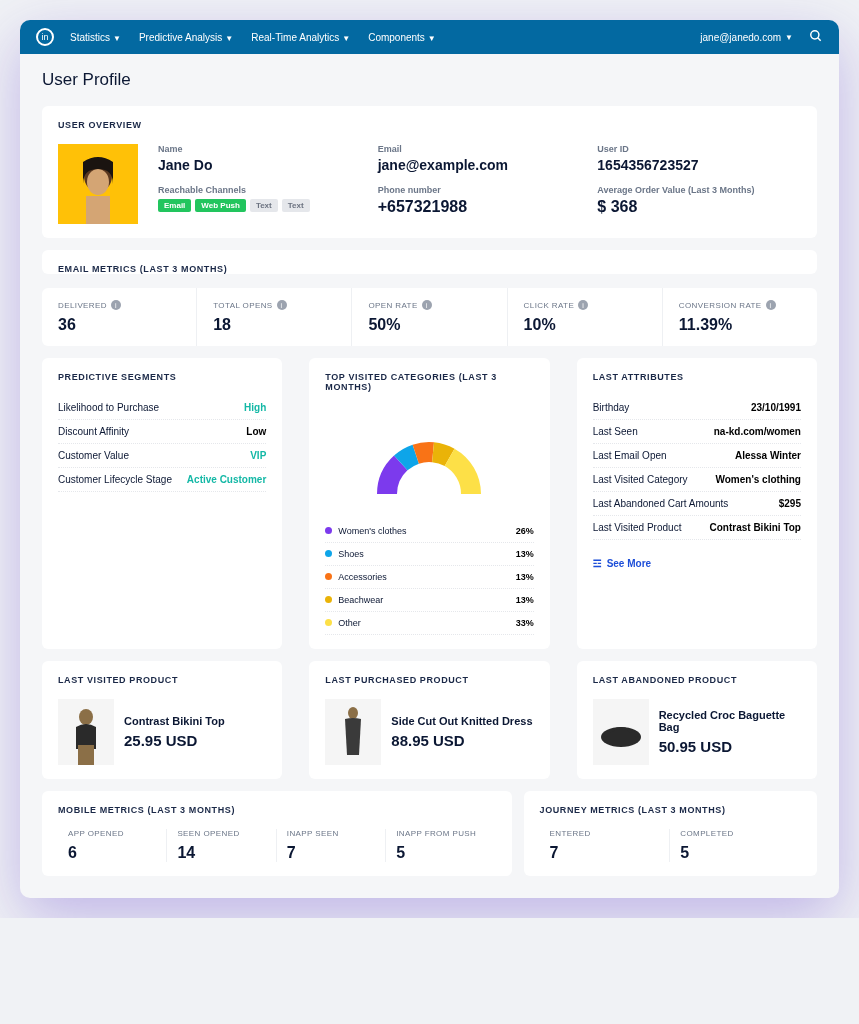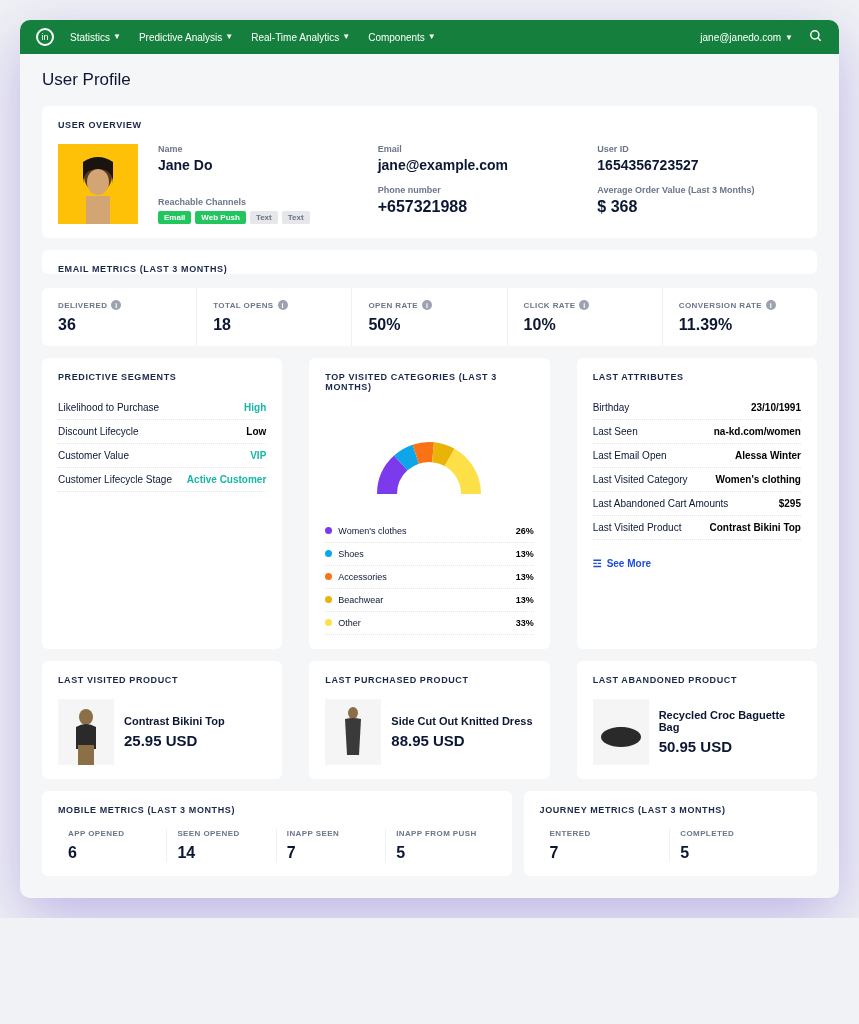--- a/index.html
+++ b/index.html
@@ -1,20 +1,20 @@
 <!DOCTYPE html>
 <html><head>
 <meta charset="utf-8">
 <style>
 *{box-sizing:border-box;margin:0;padding:0;font-family:-apple-system,BlinkMacSystemFont,"Segoe UI",Arial,sans-serif}
 body{background:#f0f2f5;padding:20px;width:859px}
 .wrap{background:#f5f6f8;border-radius:10px;overflow:hidden;box-shadow:0 20px 60px rgba(80,40,200,.3)}
-.topnav{background:#15803d;color:#fff;display:flex;align-items:center;padding:8px 16px;font-size:10px}
+.topnav{background:#0369a1;color:#fff;display:flex;align-items:center;padding:8px 16px;font-size:10px}
 .logo{width:18px;height:18px;border:2px solid #fff;border-radius:50%;display:flex;align-items:center;justify-content:center;font-size:9px;margin-right:16px}
-.nav-item{margin-right:18px;display:flex;align-items:flex-start;gap:3px;cursor:pointer}
+.nav-item{margin-right:18px;display:flex;align-items:flex-end;gap:3px;cursor:pointer}
 .nav-spacer{flex:1}
 .user-menu{display:flex;align-items:center;gap:4px;margin-right:16px;cursor:pointer}
 .chev{font-size:8px}
 .search-ic{font-size:13px;cursor:pointer}
 .page-title{font-size:17px;font-weight:400;color:#0b1733;padding:16px 22px}
 .content{padding:0 22px 22px}
 .card{background:#fff;border-radius:6px;padding:14px 16px;margin-bottom:12px}
 .sec-title{font-size:9px;font-weight:700;letter-spacing:.6px;color:#1a2847;margin-bottom:14px}
 .ov{display:flex;gap:20px}
 .avatar{width:80px;height:80px;background:#ffc107;border-radius:4px}
@@ -23,21 +23,21 @@
 .val{font-size:14px;font-weight:700;color:#0b1733}
 .val2{font-size:16px;font-weight:700;color:#0b1733}
 .chips{display:flex;gap:4px;margin-top:4px}
 .chip{font-size:8px;font-weight:700;padding:2px 6px;border-radius:2px}
 .chip.green{background:#22c55e;color:#fff}
 .chip.gray{background:#e5e7eb;color:#6b7280}
 .metrics-row{display:flex;gap:0;padding:0}
 .metrics-row .card{flex:1;border-radius:0;border-right:1px solid #eef0f3;margin:0;padding:12px 16px}
 .metrics-row .card:first-child{border-top-left-radius:6px;border-bottom-left-radius:6px}
 .metrics-row .card:last-child{border-right:none;border-top-right-radius:6px;border-bottom-right-radius:6px}
-.mlbl{font-size:8px;font-weight:700;color:#6b7688;letter-spacing:.4px;display:flex;align-items:center;gap:4px;margin-bottom:6px}
+.mlbl{font-size:8px;font-weight:400;color:#6b7688;letter-spacing:.4px;display:flex;align-items:center;gap:4px;margin-bottom:6px}
 .mval{font-size:16px;font-weight:800;color:#0b1733}
 .info-ic{width:10px;height:10px;border-radius:50%;background:#9ca3af;color:#fff;font-size:7px;display:inline-flex;align-items:center;justify-content:center}
 .row3{display:grid;grid-template-columns:1fr 1fr 1fr;gap:27px;margin-bottom:12px}
 .row3 .card{margin:0}
 .kvrow{display:flex;justify-content:space-between;font-size:10px;padding:6px 0;border-bottom:1px dotted #e5e7eb}
 .kvrow .k{color:#0b1733;font-weight:400}
 .kvrow .v{font-weight:700}
 .high{color:#14b8a6}
 .vip{color:#14b8a6}
 .active{color:#14b8a6}
@@ -105,21 +105,21 @@
               <ellipse cx="40" cy="32" rx="14" ry="16" fill="#5a3820"></ellipse>
               <ellipse cx="40" cy="38" rx="11" ry="13" fill="#d4a574"></ellipse>
               <rect x="28" y="52" width="24" height="28" fill="#d4a574"></rect>
               <path d="M25 18 Q40 8 55 18 L55 40 Q55 25 40 25 Q25 25 25 40 Z" fill="#1a1410"></path>
             </svg>
         </div>
         <div class="ov-cols">
           <div>
             <div class="lbl">Name</div>
             <div class="val">Jane Do</div>
-            <div class="lbl" style="margin-top:24px">Reachable Channels</div>
+            <div class="lbl" style="margin-top:12px">Reachable Channels</div>
             <div class="chips" id="chips">
                 <span class="chip green">Email</span>
                 <span class="chip green">Web Push</span>
                 <span class="chip gray">Text</span>
                 <span class="chip gray">Text</span>
               </div>
           </div>
           <div>
             <div class="lbl">Email</div>
             <div class="val">jane@example.com</div>
@@ -164,21 +164,21 @@
 
     <div class="row3">
       <div class="card">
         <div class="sec-title">PREDICTIVE SEGMENTS</div>
         <div id="seg-rows">
             <div class="kvrow">
               <span class="k">Likelihood to Purchase</span>
               <span class="v high">High</span>
             </div>
             <div class="kvrow">
-              <span class="k">Discount Lifecycle</span>
+              <span class="k">Discount Affinity</span>
               <span class="v ">Low</span>
             </div>
             <div class="kvrow">
               <span class="k">Customer Value</span>
               <span class="v vip">VIP</span>
             </div>
             <div class="kvrow">
               <span class="k">Customer Lifecycle Stage</span>
               <span class="v active">Active Customer</span>
             </div>

